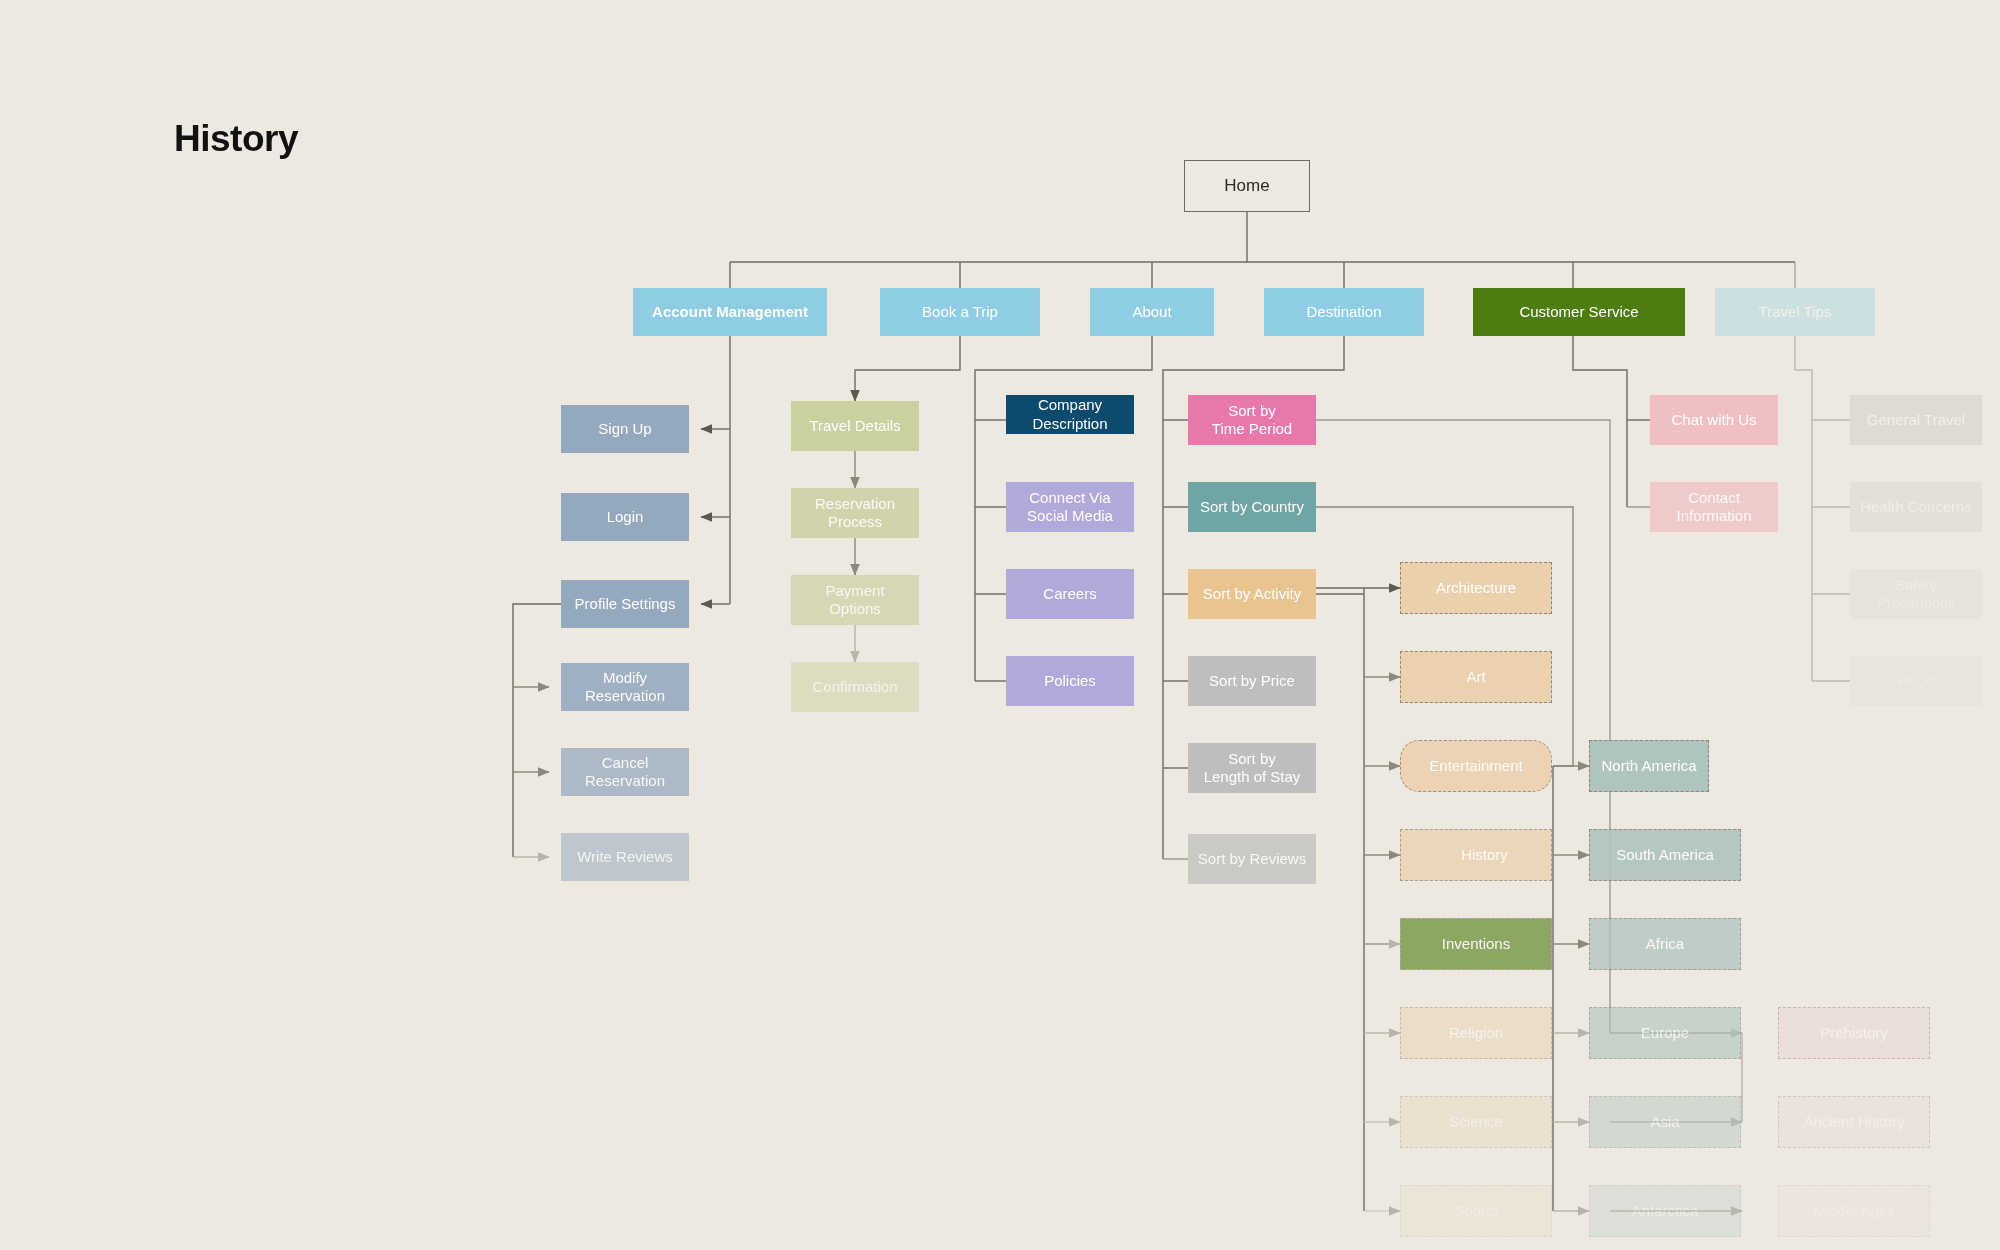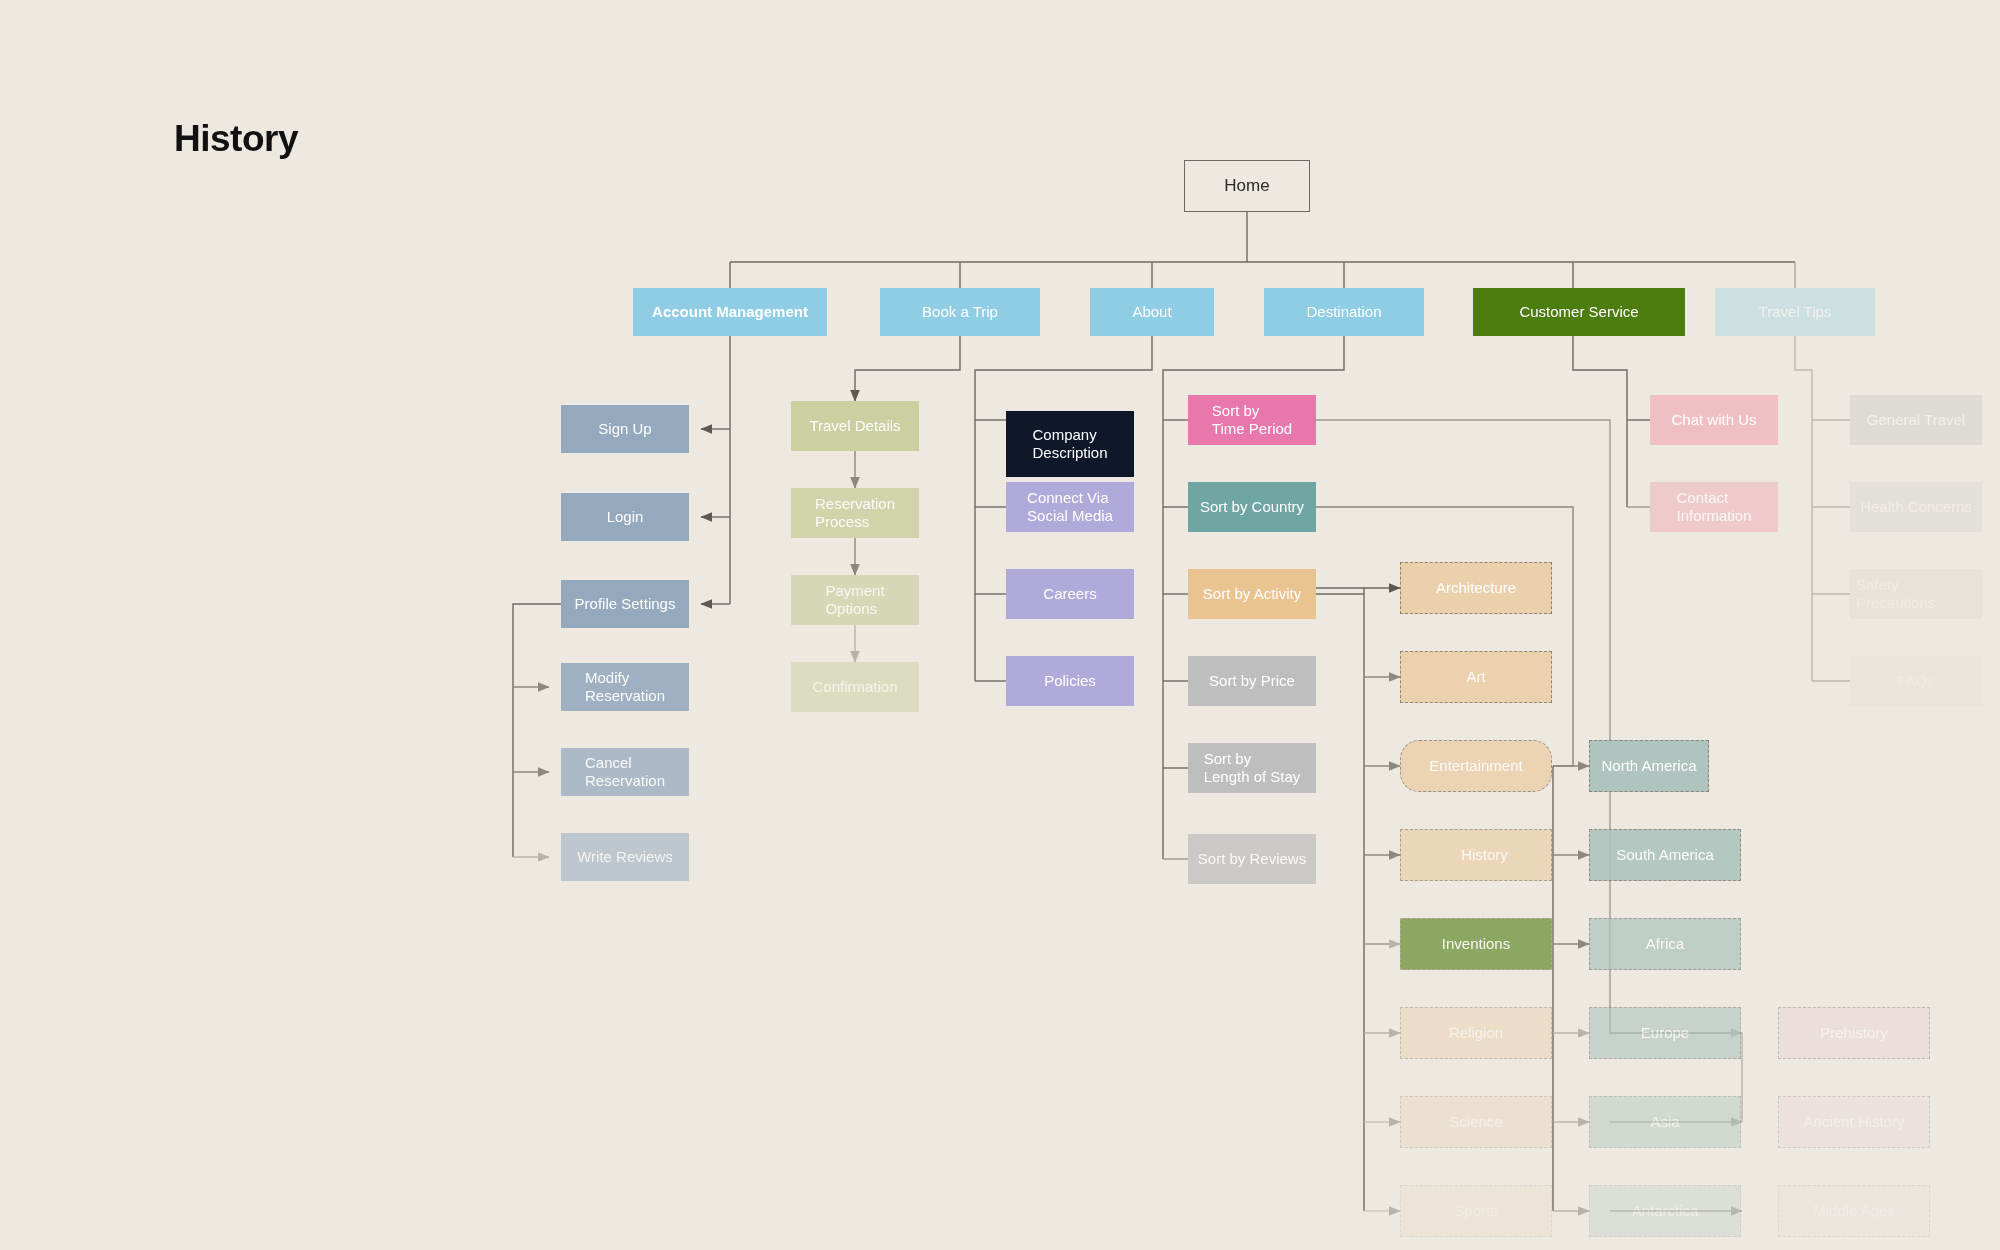--- a/index.html
+++ b/index.html
@@ -14,21 +14,21 @@
   #title {
     position: absolute; left: 174px; top: 118px;
     font-size: 37px; font-weight: bold; color: #111; letter-spacing: -0.5px;
   }
 
   svg#wires { position: absolute; left:0; top:0; width:2000px; height:1250px; pointer-events:none; }
 
   .node {
     position: absolute;
     display: flex; align-items: center; justify-content: center;
-    text-align: left;
+    text-align: center;
     font-size: 15px; line-height: 1.22;
     color: #ffffff;
     padding: 2px 6px;
     white-space: pre-line;
   }
   .node.root {
     background: #EDE9E0;
     border: 1.6px solid #6e6a63;
     color: #2a2a2a;
     font-size: 17px;
@@ -159,21 +159,21 @@
   <div>
     <div class="node" style="left: 791px; top: 401px; width: 128px; height: 50px; opacity: 1; background: rgb(203, 208, 160);">Travel Details</div>
     <div class="node" style="left: 791px; top: 488px; width: 128px; height: 50px; opacity: 0.82; background: rgb(203, 208, 160);">Reservation
 Process</div>
     <div class="node" style="left: 791px; top: 575px; width: 128px; height: 50px; opacity: 0.66; background: rgb(203, 208, 160);">Payment
 Options</div>
     <div class="node" style="left: 791px; top: 662px; width: 128px; height: 50px; opacity: 0.48; background: rgb(203, 208, 160);">Confirmation</div>
   </div>
 
   <div>
-    <div class="node" style="left: 1006px; top: 395px; width: 128px; height: 66px; opacity: 1; background: #0f172a; margin-top: 16px;">Company
+    <div class="node" style="left: 1006px; top: 395px; width: 128px; height: 39px; opacity: 1; background: #0c4a6e;">Company
 Description</div>
     <div class="node" style="left: 1006px; top: 482px; width: 128px; height: 50px; opacity: 1; background: rgb(175, 170, 217);">Connect Via
 Social Media</div>
     <div class="node" style="left: 1006px; top: 569px; width: 128px; height: 50px; opacity: 1; background: rgb(175, 170, 217);">Careers</div>
     <div class="node" style="left: 1006px; top: 656px; width: 128px; height: 50px; opacity: 1; background: rgb(175, 170, 217);">Policies</div>
   </div>
 
   <div>
     <div class="node" style="left: 1188px; top: 395px; width: 128px; height: 50px; opacity: 1; background: rgb(232, 120, 172);">Sort by
 Time Period</div>

